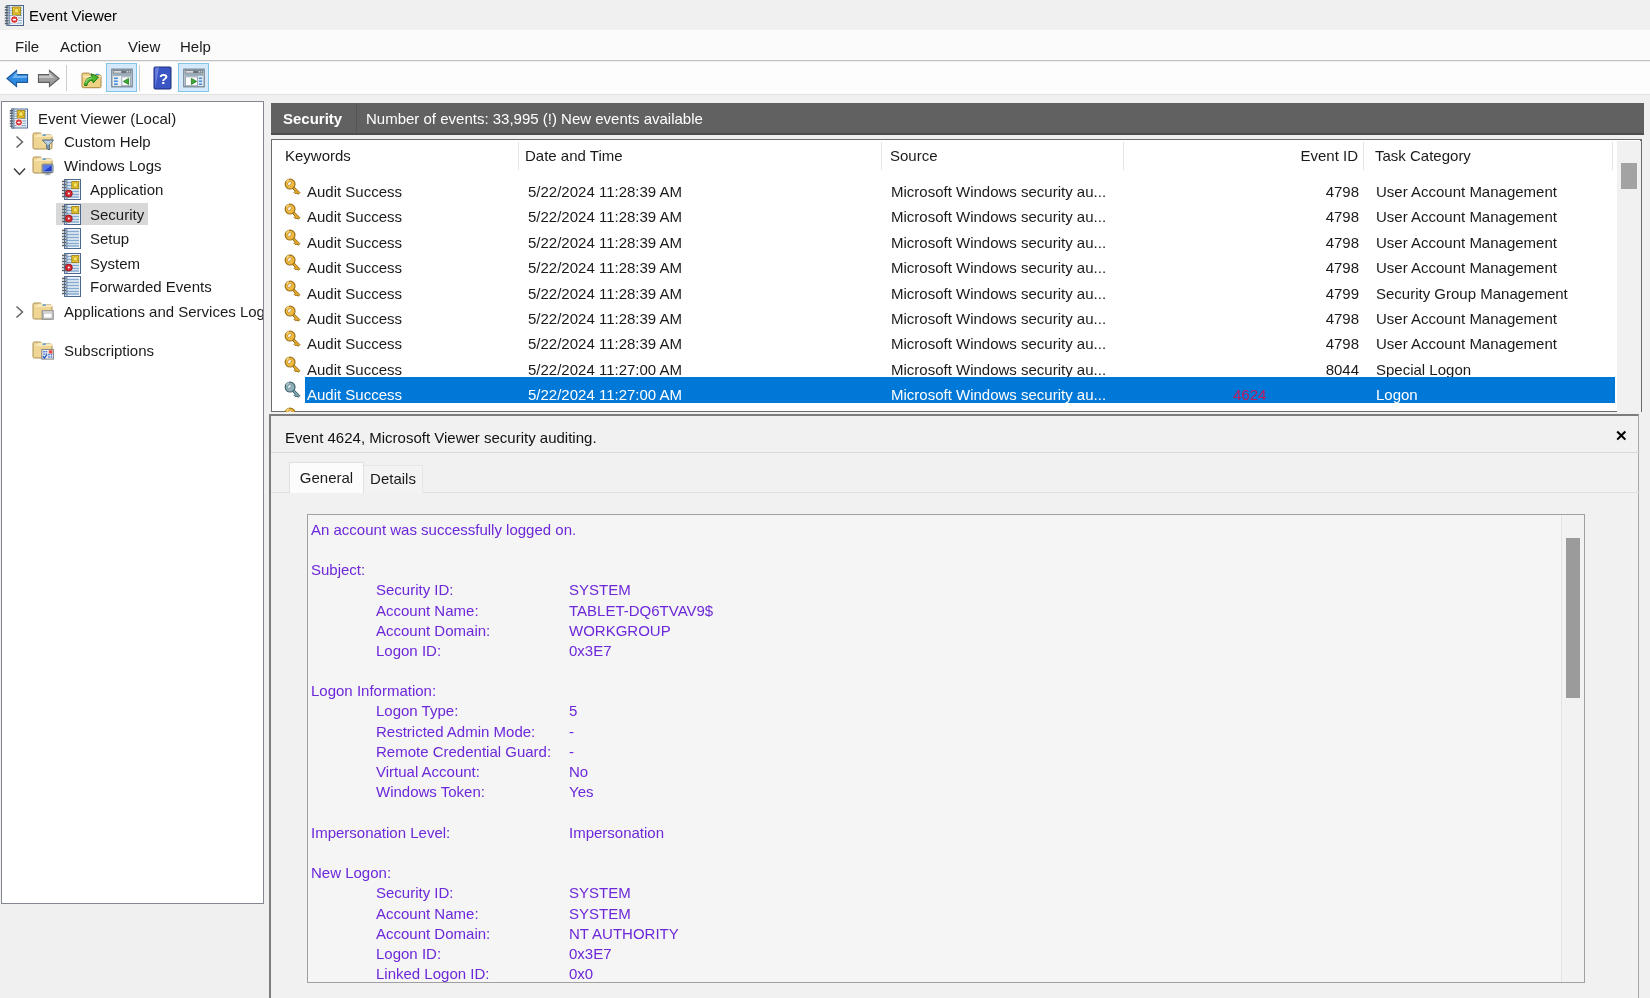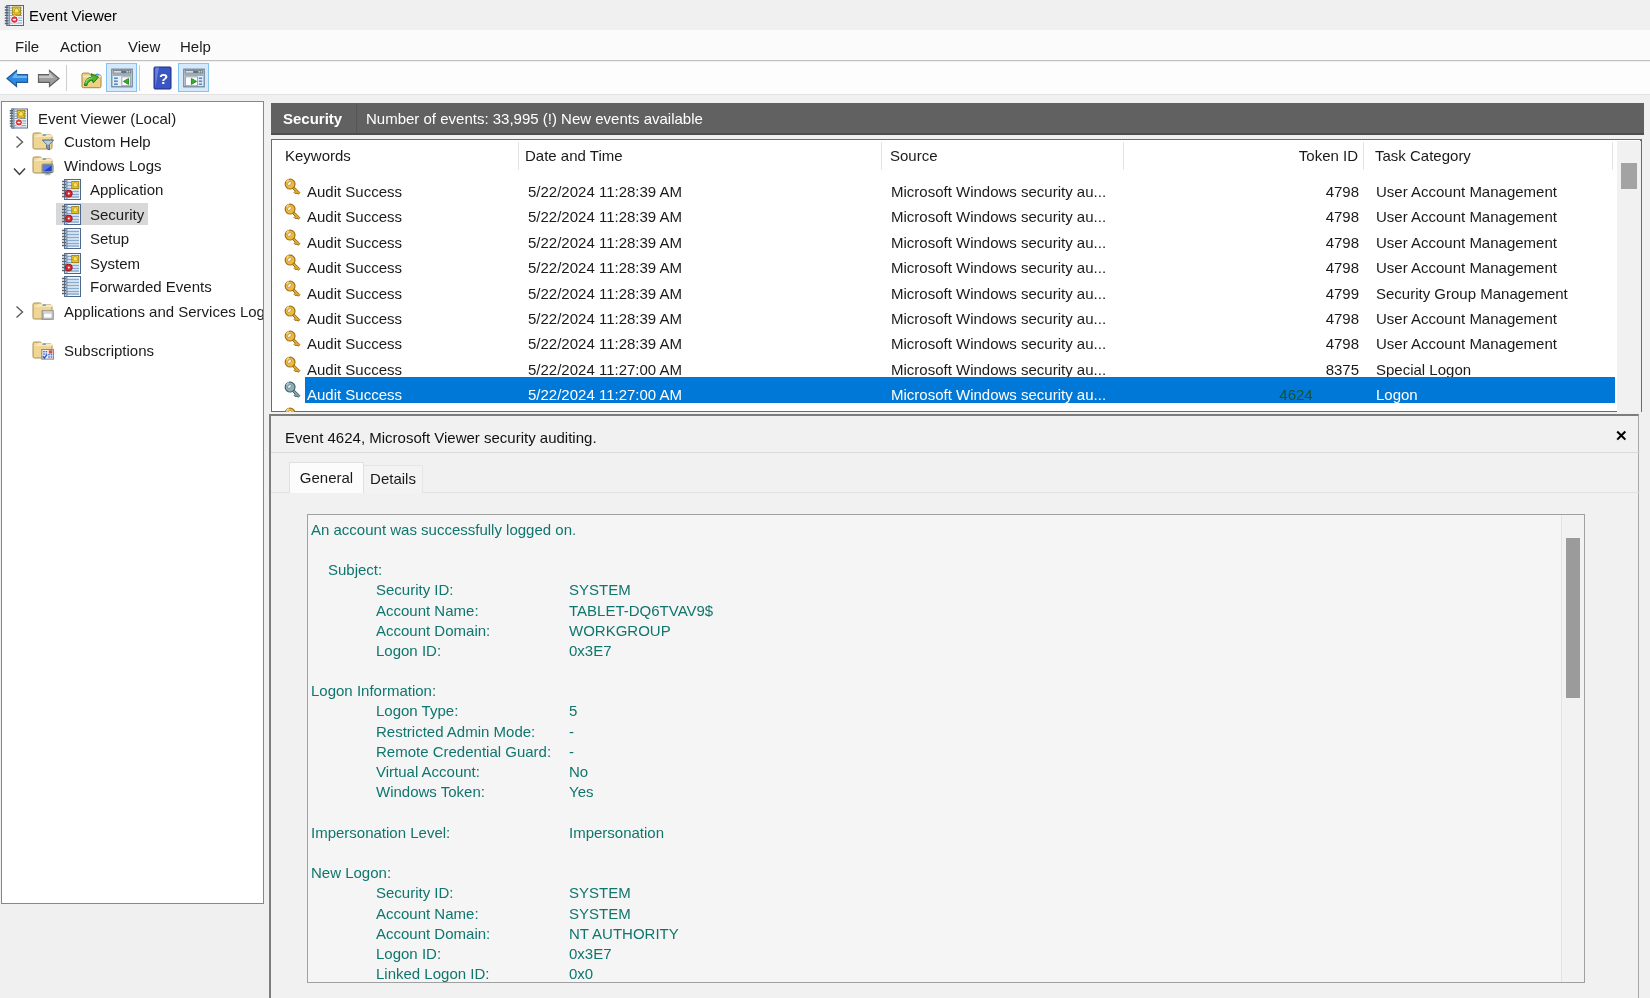--- a/index.html
+++ b/index.html
@@ -32,21 +32,21 @@
 #dhead{position:absolute;left:14px;top:13px;font-size:15px;color:#111}
 #dclose{position:absolute;left:1344px;top:11px;font-size:15px;font-weight:bold;color:#000}
 #dheadline{position:absolute;left:0;top:36px;width:1369px;height:1px;background:#dadada}
 .tab{position:absolute;font-size:15px;text-align:center}
 #tabline{position:absolute;left:0;top:76px;width:1369px;height:1px;background:#e0e0e0}
 #gentab{left:18px;top:46px;width:75px;height:31px;background:#fcfcfc;border:1px solid #e0e0e0;border-bottom:none;line-height:30px;z-index:3}
 #dettab{left:92px;top:49px;width:60px;height:28px;background:#f3f3f3;border:1px solid #e6e6e6;border-bottom:none;line-height:26px;z-index:2}
 #descbox{left:307px;top:514px;width:1278px;height:469px;background:#f5f5f5;border:1px solid #a0a0a0}
 #dscroll{position:absolute;left:1253px;top:0;width:23px;height:467px;background:#f2f2f2;border-left:1px solid #e3e3e3}
 #dthumb{position:absolute;left:4px;top:23px;width:14px;height:160px;background:#9b9b9b}
-.dl{position:absolute;white-space:pre;font-size:15px;color:#0f766e}
+.dl{position:absolute;white-space:pre;font-size:15px;color:#6d28d9}
 
 </style></head><body>
 <div class="abs" id="titlebar"></div>
 <div class="abs" style="left:4px;top:5px"><svg width="20" height="21" viewBox="0 0 20 21">
 <rect x="3" y="0.5" width="16.5" height="20" fill="#edf2f8" stroke="#4c688e" stroke-width="1"></rect>
 <g stroke="#85abd0" stroke-width="1.2">
 <path d="M5.5 3 h12.5 M5.5 5.5 h12.5 M5.5 8 h12.5 M5.5 10.5 h12.5 M5.5 13 h12.5 M5.5 15.5 h12.5 M5.5 18 h12.5"></path>
 </g>
 <rect x="3" y="0.5" width="2.2" height="20" fill="#c9d2dd" stroke="#4c688e" stroke-width="0.8"></rect>
 <g stroke="#5a646e" stroke-width="1.4">
@@ -286,21 +286,21 @@
 </div>
 <div class="abs" id="secbar">
     <span class="t1">Security</span>
     <span class="dv"></span>
     <span class="t2">Number of events: 33,995 (!) New events available</span>
   </div>
 <div class="abs" id="list">
 <div class="hcell" style="left:13px">Keywords</div>
 <div class="hcell" style="left:253px">Date and Time</div>
 <div class="hcell" style="left:618px">Source</div>
-<div class="hcell" style="left:960px;width:126px;text-align:right">Token ID</div>
+<div class="hcell" style="left:960px;width:126px;text-align:right">Event ID</div>
 <div class="hcell" style="left:1103px">Task Category</div>
 <div class="hsep" style="left:246px"></div>
 <div class="hsep" style="left:609px"></div>
 <div class="hsep" style="left:851px"></div>
 <div class="hsep" style="left:1091px"></div>
 <div class="hsep" style="left:1340px"></div>
 <div class="lrow" style="left:1px;top:35.0px;">
 <span class="keyicon"><svg width="19" height="19" viewBox="0 0 19 19">
 <path d="M8.8 7.6 L15.9 14.7 L14.3 16.3 L12.9 14.9 L11.8 16 L10.1 14.3 L11.2 13.2 L7.6 9.6 Z" fill="#e3a82e" stroke="#9c7118" stroke-width="1"></path>
 <circle cx="6.1" cy="6.1" r="4.9" fill="#efb93f" stroke="#9c7118" stroke-width="1.2"></circle>
@@ -394,35 +394,35 @@
 <div class="lrow" style="left:1px;top:212.8px;">
 <span class="keyicon"><svg width="19" height="19" viewBox="0 0 19 19">
 <path d="M8.8 7.6 L15.9 14.7 L14.3 16.3 L12.9 14.9 L11.8 16 L10.1 14.3 L11.2 13.2 L7.6 9.6 Z" fill="#e3a82e" stroke="#9c7118" stroke-width="1"></path>
 <circle cx="6.1" cy="6.1" r="4.9" fill="#efb93f" stroke="#9c7118" stroke-width="1.2"></circle>
 <ellipse cx="5.5" cy="5.5" rx="2.4" ry="1.3" transform="rotate(-45 5.5 5.5)" fill="#ffffff" stroke="#9c7118" stroke-width="0.5"></ellipse>
 <path d="M2.6 4.2 a4 4 0 0 1 2.2-2.6" stroke="#f8da8c" stroke-width="1.2" fill="none"></path>
 </svg></span>
 <span class="cell" style="left:34px;">Audit Success</span>
 <span class="cell" style="left:255px;">5/22/2024 11:27:00 AM</span>
 <span class="cell" style="left:618px;">Microsoft Windows security au...</span>
-<span class="cell" style="left:960px;width:126px;text-align:right;">8375</span>
+<span class="cell" style="left:960px;width:126px;text-align:right;">8044</span>
 <span class="cell" style="left:1103px;">Special Logon</span>
 </div>
 <div class="lrow" style="left:1px;top:238.2px;">
 <span style="position:absolute;left:32px;top:-1px;width:1310px;height:26px;background:#0078d7"></span>
 <span class="keyicon"><svg width="19" height="19" viewBox="0 0 19 19">
 <path d="M8.8 7.6 L15.9 14.7 L14.3 16.3 L12.9 14.9 L11.8 16 L10.1 14.3 L11.2 13.2 L7.6 9.6 Z" fill="#7fa2ad" stroke="#41616b" stroke-width="1"></path>
 <circle cx="6.1" cy="6.1" r="4.9" fill="#8fb0ba" stroke="#41616b" stroke-width="1.2"></circle>
 <ellipse cx="5.5" cy="5.5" rx="2.4" ry="1.3" transform="rotate(-45 5.5 5.5)" fill="#eef6f8" stroke="#41616b" stroke-width="0.5"></ellipse>
 <path d="M2.6 4.2 a4 4 0 0 1 2.2-2.6" stroke="#b4cdd4" stroke-width="1.2" fill="none"></path>
 </svg></span>
 <span class="cell" style="left:34px;color:#fff;">Audit Success</span>
 <span class="cell" style="left:255px;color:#fff;">5/22/2024 11:27:00 AM</span>
 <span class="cell" style="left:618px;color:#fff;">Microsoft Windows security au...</span>
-<span class="cell" style="left:960px;width:126px;text-align:center;color:#14532d;">4624</span>
+<span class="cell" style="left:960px;width:126px;text-align:left;color:#be185d;">4624</span>
 <span class="cell" style="left:1103px;color:#fff;">Logon</span>
 </div>
 <div class="lrow" style="left:1px;top:263.6px;height:8px;overflow:hidden">
 <span class="keyicon"><svg width="19" height="19" viewBox="0 0 19 19">
 <path d="M8.8 7.6 L15.9 14.7 L14.3 16.3 L12.9 14.9 L11.8 16 L10.1 14.3 L11.2 13.2 L7.6 9.6 Z" fill="#e3a82e" stroke="#9c7118" stroke-width="1"></path>
 <circle cx="6.1" cy="6.1" r="4.9" fill="#efb93f" stroke="#9c7118" stroke-width="1.2"></circle>
 <ellipse cx="5.5" cy="5.5" rx="2.4" ry="1.3" transform="rotate(-45 5.5 5.5)" fill="#ffffff" stroke="#9c7118" stroke-width="0.5"></ellipse>
 <path d="M2.6 4.2 a4 4 0 0 1 2.2-2.6" stroke="#f8da8c" stroke-width="1.2" fill="none"></path>
 </svg></span>
     </div>
@@ -433,21 +433,21 @@
 <div class="abs" id="detail">
 <div id="dhead">Event 4624, Microsoft Viewer security auditing.</div>
 <div id="dclose">✕</div>
 <div id="dheadline"></div>
     <div id="tabline"></div>
 <div class="tab" id="gentab">General</div>
 <div class="tab" id="dettab">Details</div>
 </div>
 <div class="abs" id="descbox">
 <div class="dl" style="left:3px;top:6px">An account was successfully logged on.</div>
-<div class="dl" style="left:20px;top:46px">Subject:</div>
+<div class="dl" style="left:3px;top:46px">Subject:</div>
 <div class="dl" style="left:68px;top:66px">Security ID:</div>
 <div class="dl" style="left:261px;top:66px">SYSTEM</div>
 <div class="dl" style="left:68px;top:87px">Account Name:</div>
 <div class="dl" style="left:261px;top:87px">TABLET-DQ6TVAV9$</div>
 <div class="dl" style="left:68px;top:107px">Account Domain:</div>
 <div class="dl" style="left:261px;top:107px">WORKGROUP</div>
 <div class="dl" style="left:68px;top:127px">Logon ID:</div>
 <div class="dl" style="left:261px;top:127px">0x3E7</div>
 <div class="dl" style="left:3px;top:167px">Logon Information:</div>
 <div class="dl" style="left:68px;top:187px">Logon Type:</div>

